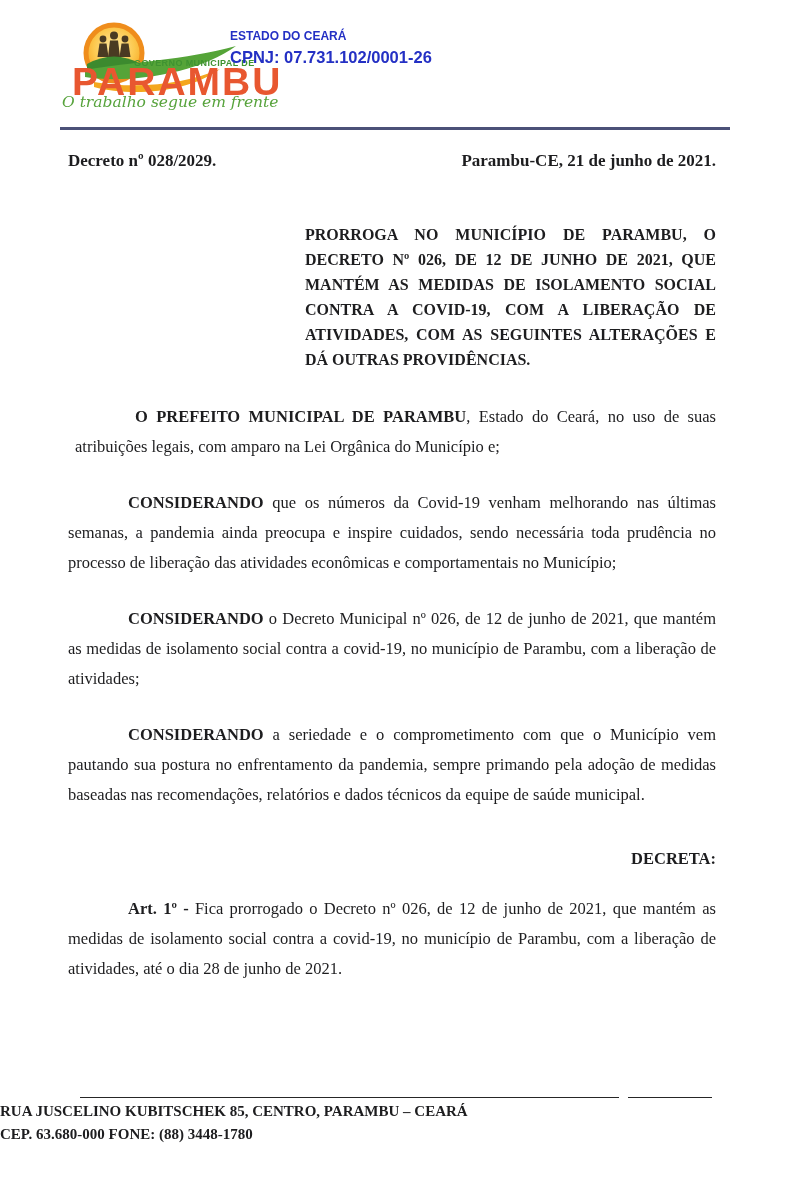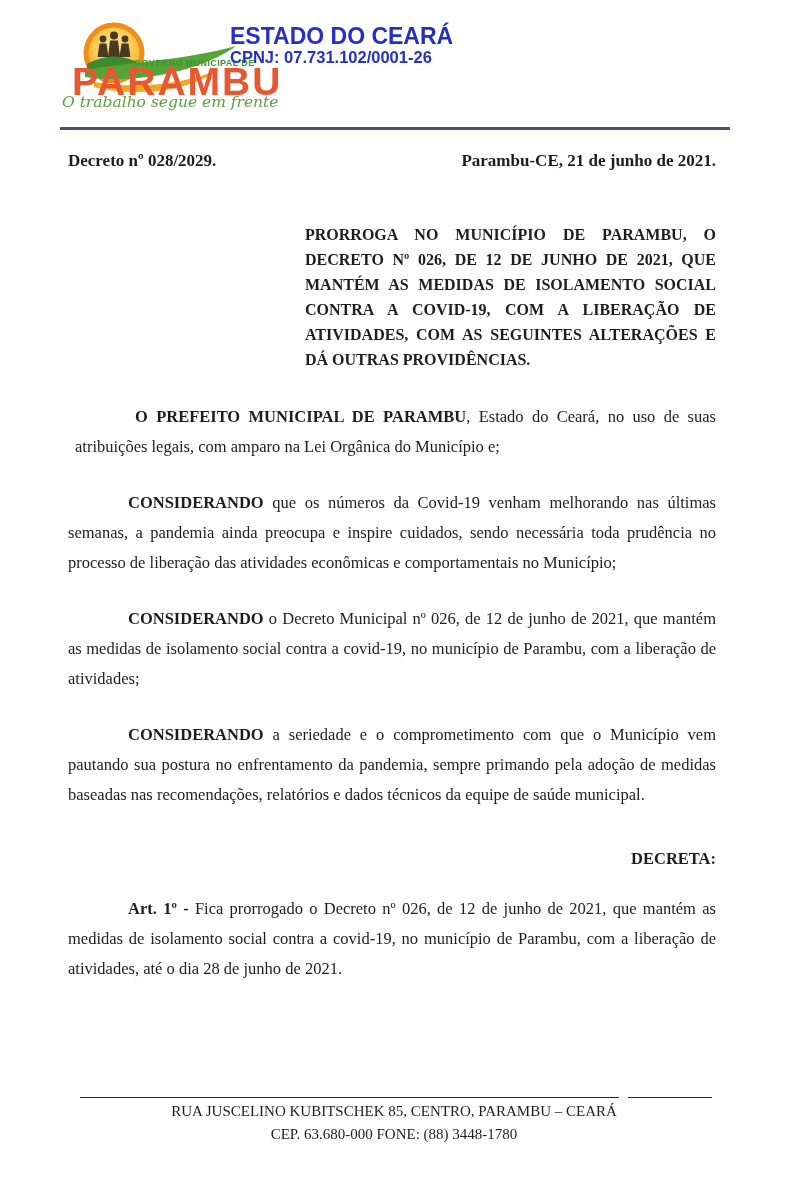--- a/index.html
+++ b/index.html
@@ -41,21 +41,21 @@
     font-style: italic; font-size: 15.5px; line-height: 18px;
     color: var(--tagline-green, #57a33c);
     white-space: nowrap;
   }
   .header-right {
     position: absolute; left: 170px; top: 26px;
     font-family: "Liberation Sans", sans-serif;
     font-weight: bold;
     color: var(--header-blue, #2430c4);
   }
-  .hr-state { font-size: 23px; line-height: 21px; }
+  .hr-state { font-size: 12px; line-height: 21px; }
   .hr-title { font-size: 23.5px; line-height: 29px; white-space: nowrap; }
   .hr-cnpj  { font-size: 16.5px; line-height: 21px; }
 
   
   .content { padding: 0 72px 0 68px; }
   .meta-row {
     display: flex; justify-content: space-between;
     margin-top: 20px;
     font-weight: bold; font-size: 17px; line-height: 22px;
   }
@@ -76,21 +76,21 @@
   .decreta     { margin-top: 34px; font-weight: bold; text-align: right; }
   .article     { margin-top: 20px; }
   .b { font-weight: bold; }
 
   
   .footer { position: absolute; left: 0; right: 0; top: 1097px; }
   .footer-rule { display: flex; gap: 9px; padding: 0 76px 0 80px; align-items: center; }
   .footer-rule .seg { border-top: 1.5px solid #262626; height: 0; }
   .footer-rule .seg-a { flex: 1; }
   .footer-rule .seg-b { width: 84px; }
-  .footer-text { text-align: center; font-size: 15px; line-height: 19px; margin-top: 4px; }
+  .footer-text { text-align: left; font-size: 15px; line-height: 19px; margin-top: 4px; font-weight: bold; }
 </style>
 </head>
 <body>
 
 <div class="page">
 
   <div class="header">
 
     <div class="emblem">
       <svg width="168" height="82" viewBox="0 0 168 82" xmlns="http://www.w3.org/2000/svg" aria-hidden="true">

